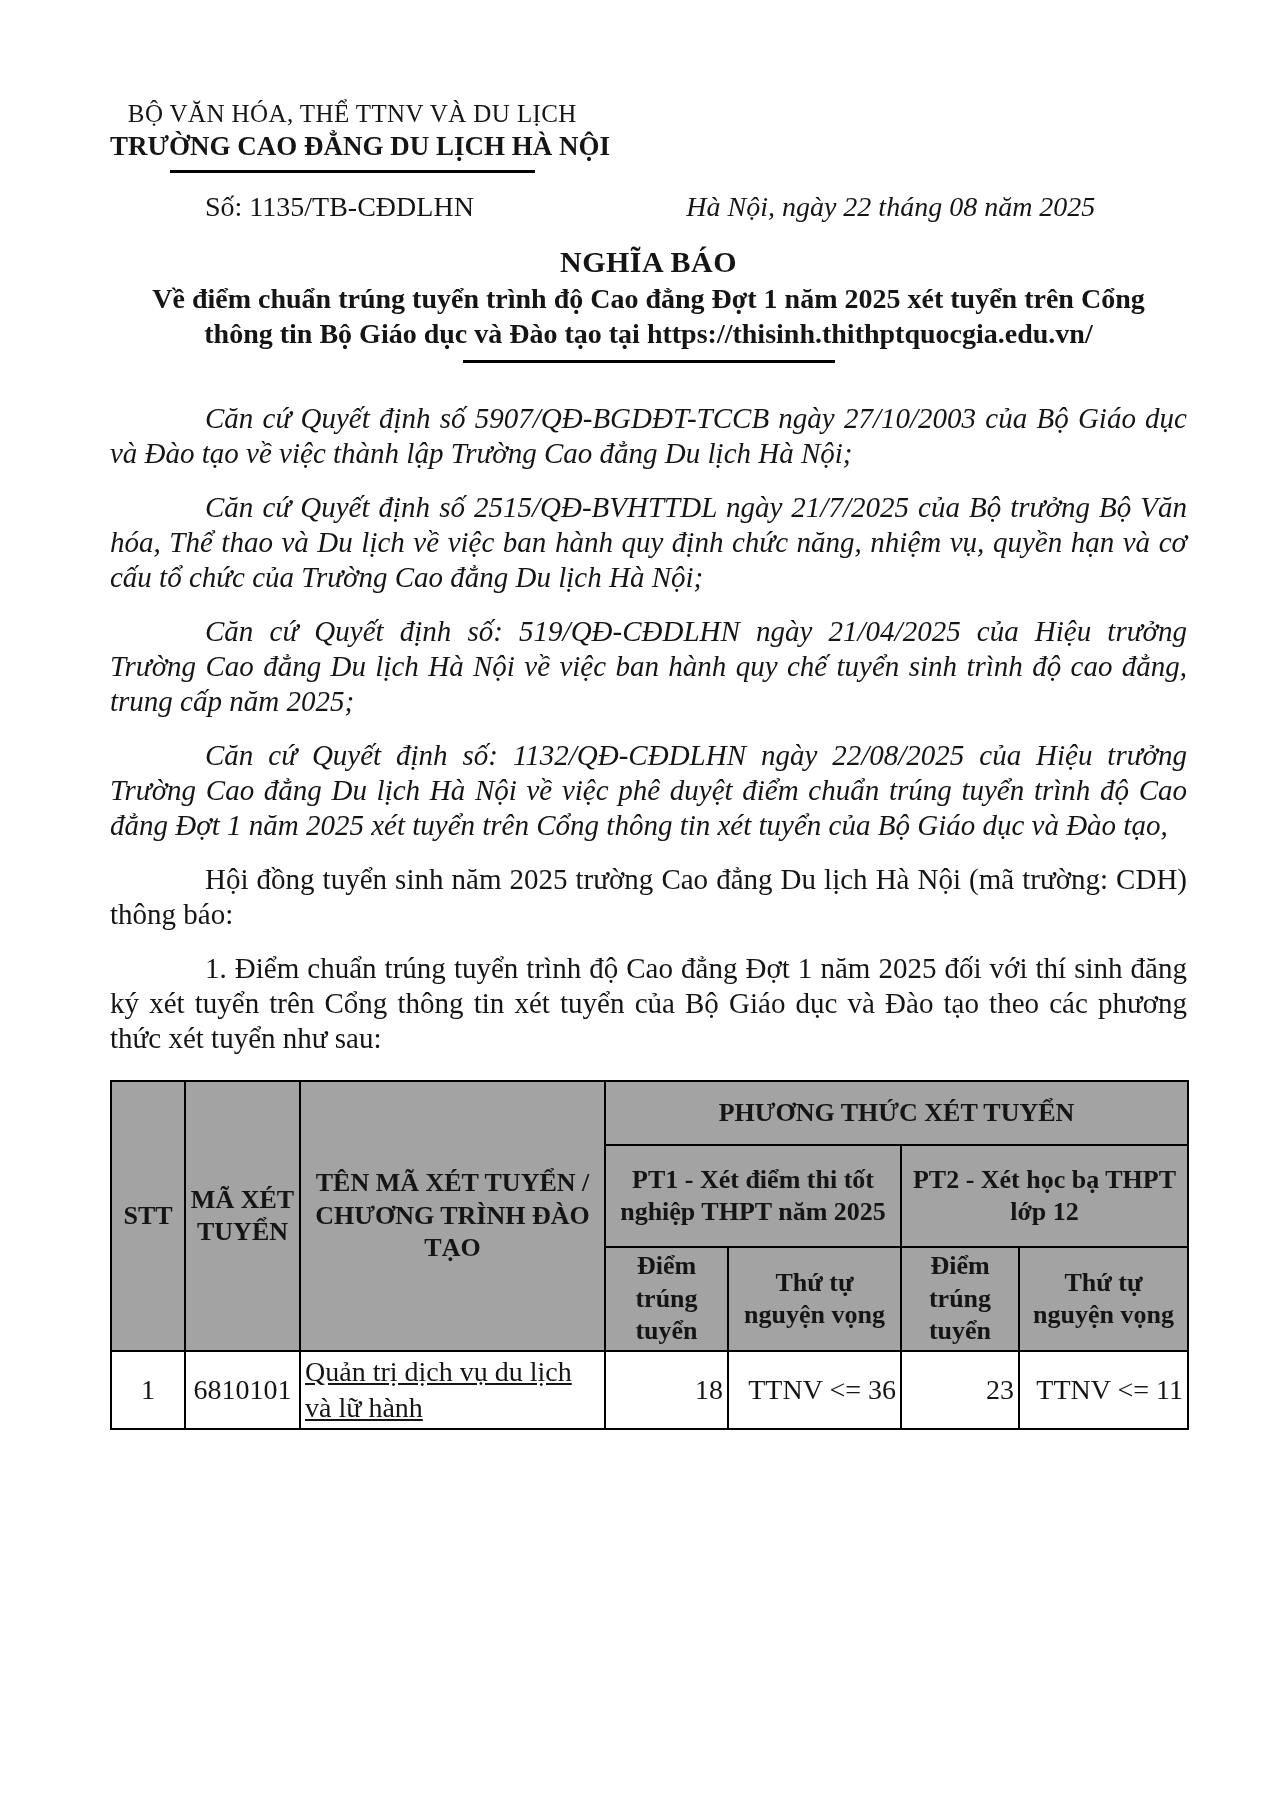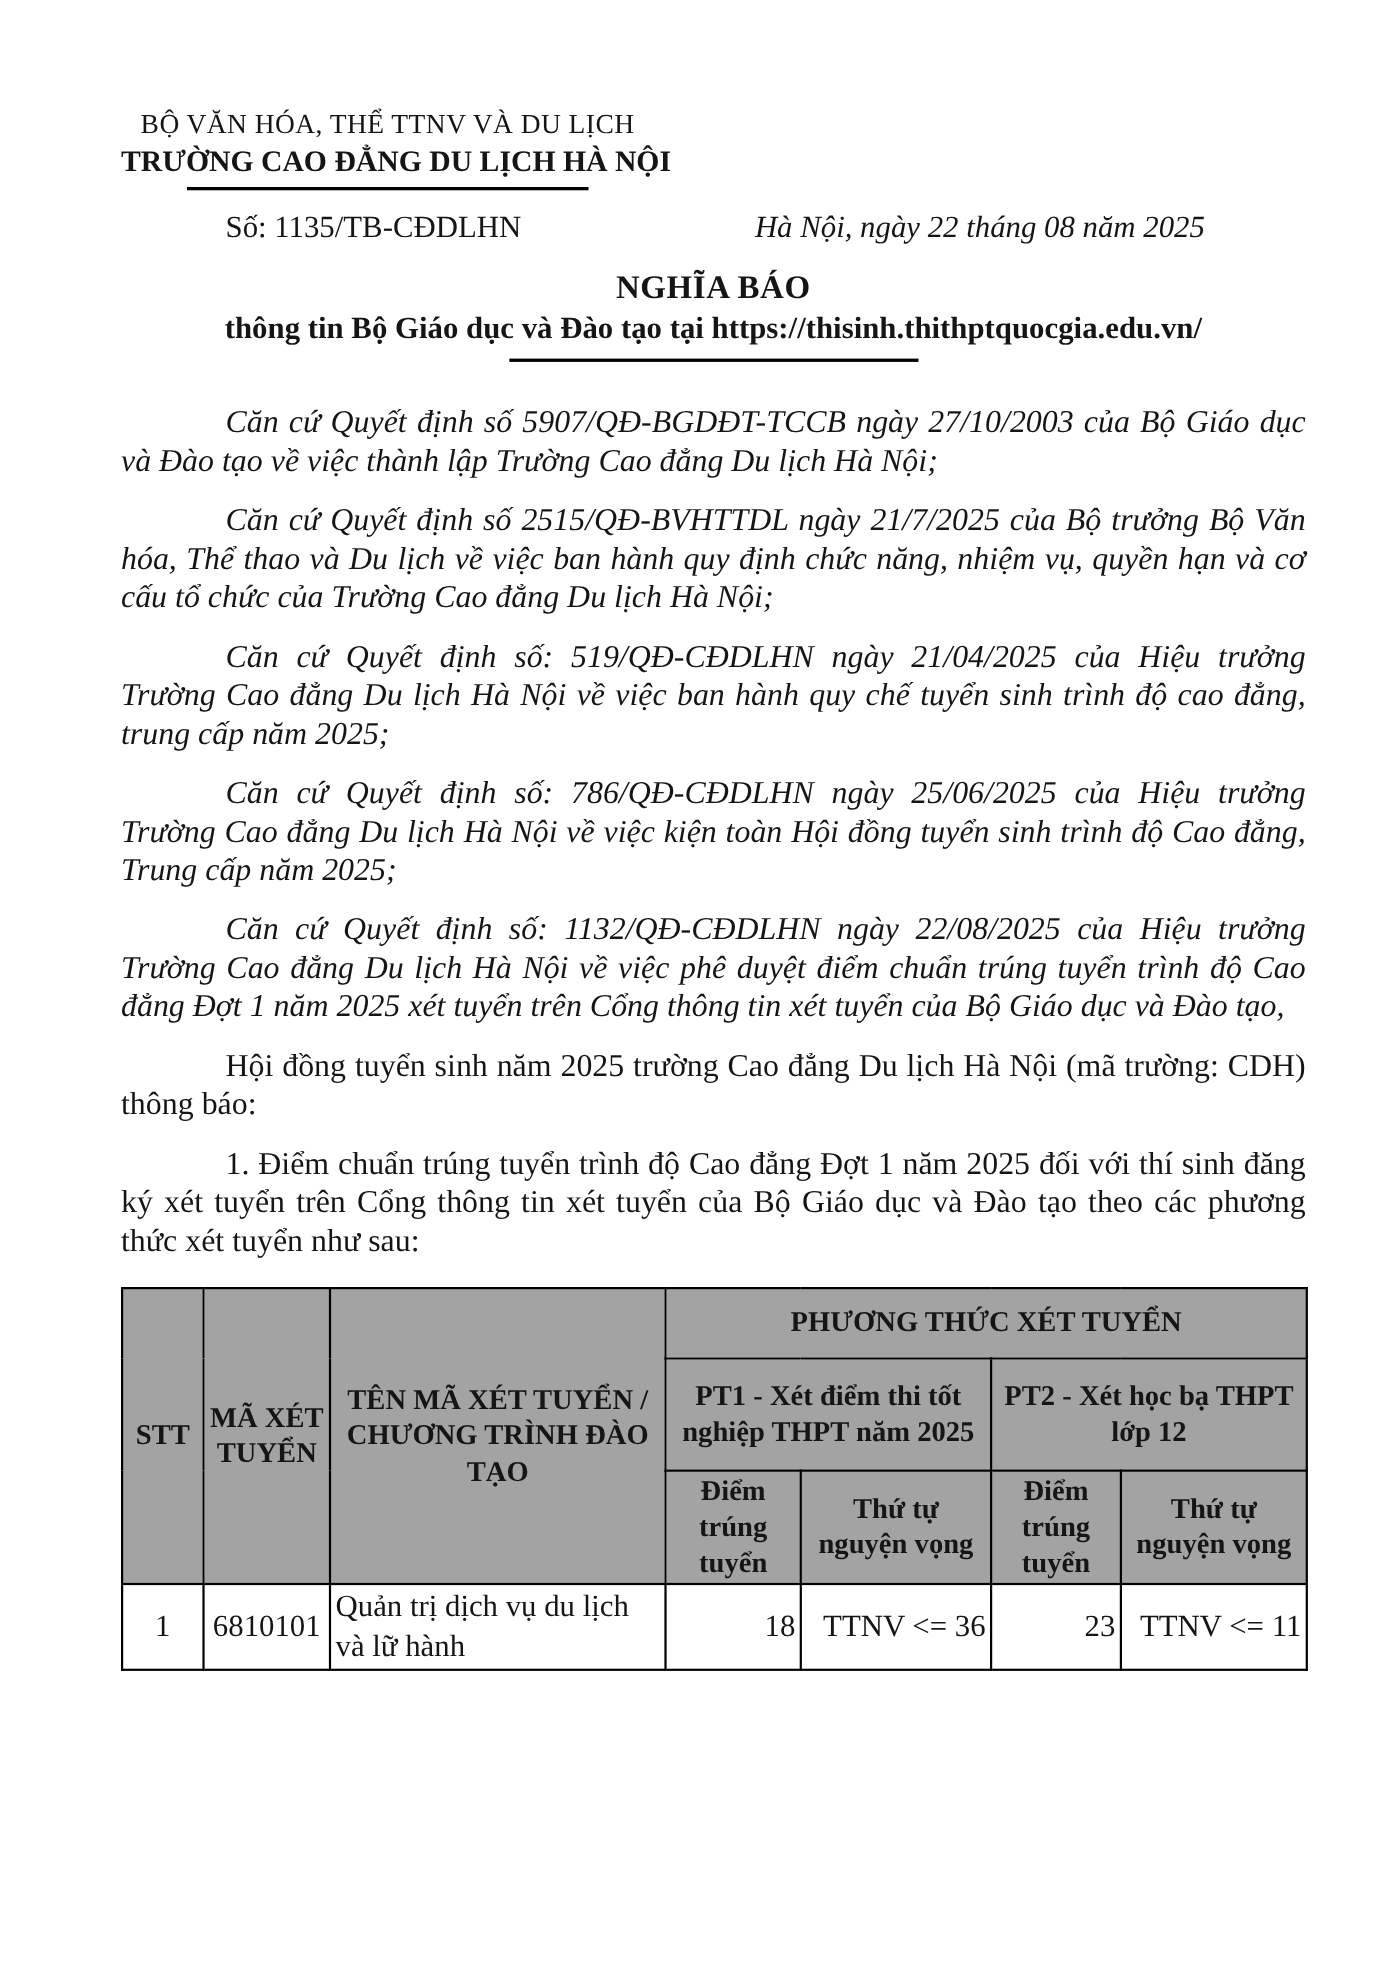--- a/index.html
+++ b/index.html
@@ -45,21 +45,21 @@
     background:#a3a3a3;font-weight:bold;text-align:center;vertical-align:middle;
     font-size:26px;line-height:1.25;padding:2px 4px;
   }
   .th-main{font-size:27px;}
   tr.h1{height:64px;}
   tr.h2{height:102px;}
   tr.h3{height:102px;}
   tr.data{height:77px;}
   table.score td{font-size:28px;vertical-align:middle;padding:2px 4px;}
   td.c-center{text-align:center;}
-  td.c-name{text-align:left;padding-left:12px;line-height:1.28;}
+  td.c-name{text-align:left;padding-left:12px;line-height:1.28;text-decoration:underline;}
   td.c-score{text-align:right;padding-right:12px;}
   td.c-ttnv{text-align:right;padding-left:12px;white-space:nowrap;}
   tbody td{border-top-width:3px;border-bottom-width:3px;}
 </style>
 </head>
 <body>
 
 <div class="page">
 
   <div class="hdr">
@@ -71,30 +71,30 @@
   </div>
 
   <div class="meta">
     <div class="meta-so">Số: 1135/TB-CĐDLHN</div>
     <div class="meta-date">Hà Nội, ngày 22 tháng 08 năm 2025</div>
   </div>
 
   <div class="titleblock">
     <div class="title-main">NGHĨA BÁO</div>
     <div class="title-sub">
+      <div>Về điểm chuẩn trúng tuyển trình độ Cao đẳng Đợt 1 năm 2025 xét tuyển trên Cổng</div>
       <div>thông tin Bộ Giáo dục và Đào tạo tại https://thisinh.thithptquocgia.edu.vn/</div>
     </div>
     <div class="rule-title"></div>
   </div>
 
   <div class="bodytext">
     <p class="doc italic">Căn cứ Quyết định số 5907/QĐ-BGDĐT-TCCB ngày 27/10/2003 của Bộ Giáo dục và Đào tạo về việc thành lập Trường Cao đẳng Du lịch Hà Nội;</p>
     <p class="doc italic">Căn cứ Quyết định số 2515/QĐ-BVHTTDL ngày 21/7/2025 của Bộ trưởng Bộ Văn hóa, Thể thao và Du lịch về việc ban hành quy định chức năng, nhiệm vụ, quyền hạn và cơ cấu tổ chức của Trường Cao đẳng Du lịch Hà Nội;</p>
     <p class="doc italic">Căn cứ Quyết định số: 519/QĐ-CĐDLHN ngày 21/04/2025 của Hiệu trưởng Trường Cao đẳng Du lịch Hà Nội về việc ban hành quy chế tuyển sinh trình độ cao đẳng, trung cấp năm 2025;</p>
-    <p class="doc italic">Căn cứ Quyết định số: 786/QĐ-CĐDLHN ngày 25/06/2025 của Hiệu trưởng Trường Cao đẳng Du lịch Hà Nội về việc kiện toàn Hội đồng tuyển sinh trình độ Cao đẳng, Trung cấp năm 2025;</p>
     <p class="doc italic">Căn cứ Quyết định số: 1132/QĐ-CĐDLHN ngày 22/08/2025 của Hiệu trưởng Trường Cao đẳng Du lịch Hà Nội về việc phê duyệt điểm chuẩn trúng tuyển trình độ Cao đẳng Đợt 1 năm 2025 xét tuyển trên Cổng thông tin xét tuyển của Bộ Giáo dục và Đào tạo,</p>
     <p class="doc">Hội đồng tuyển sinh năm 2025 trường Cao đẳng Du lịch Hà Nội (mã trường: CDH) thông báo:</p>
     <p class="doc">1. Điểm chuẩn trúng tuyển trình độ Cao đẳng Đợt 1 năm 2025 đối với thí sinh đăng ký xét tuyển trên Cổng thông tin xét tuyển của Bộ Giáo dục và Đào tạo theo các phương thức xét tuyển như sau:</p>
   </div>
 
   <table class="score">
     <colgroup>
       <col style="width:74px">
         <col style="width:115px">
         <col style="width:305px">

